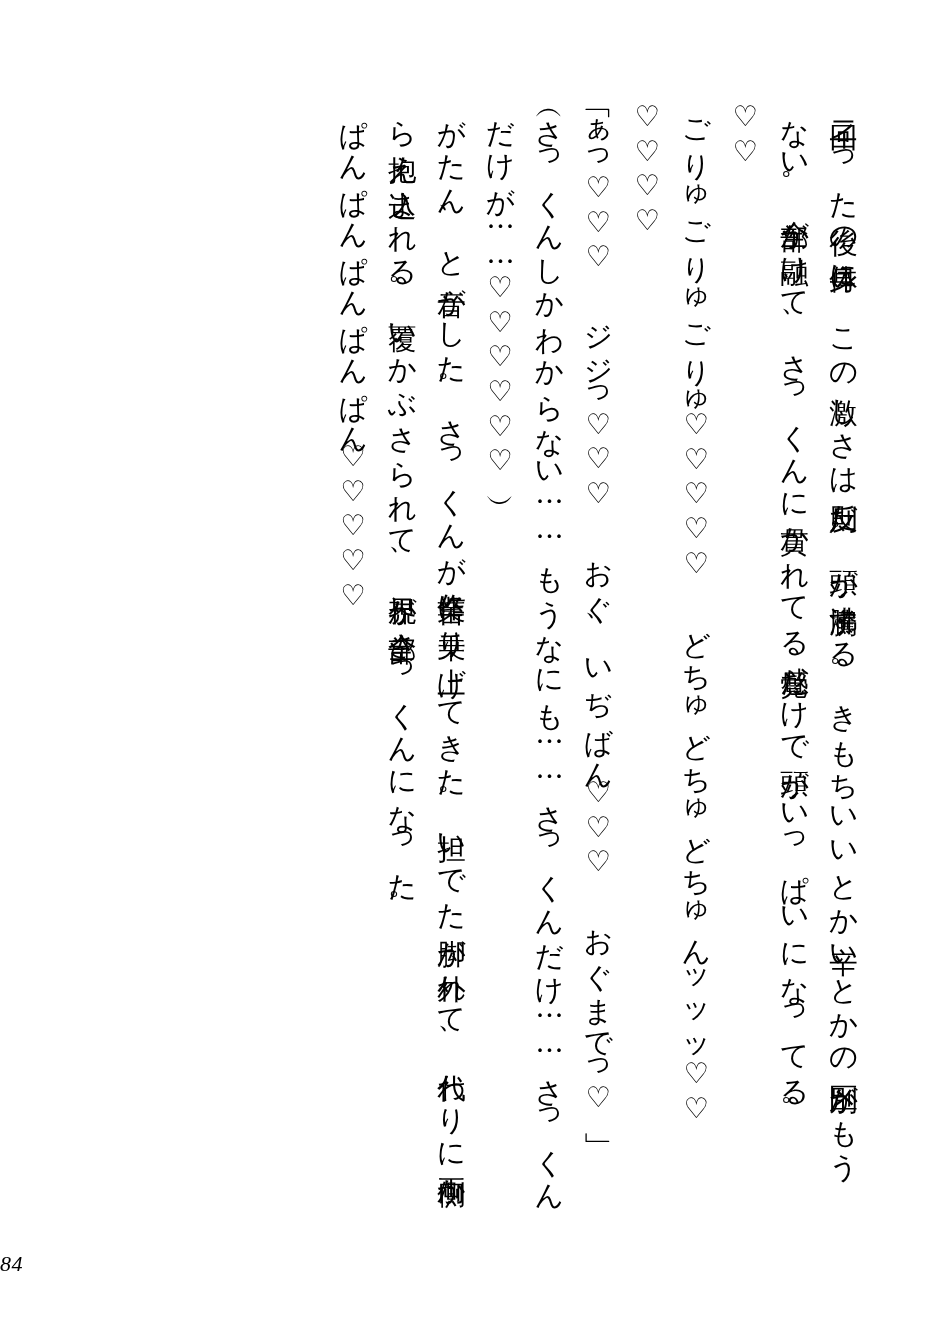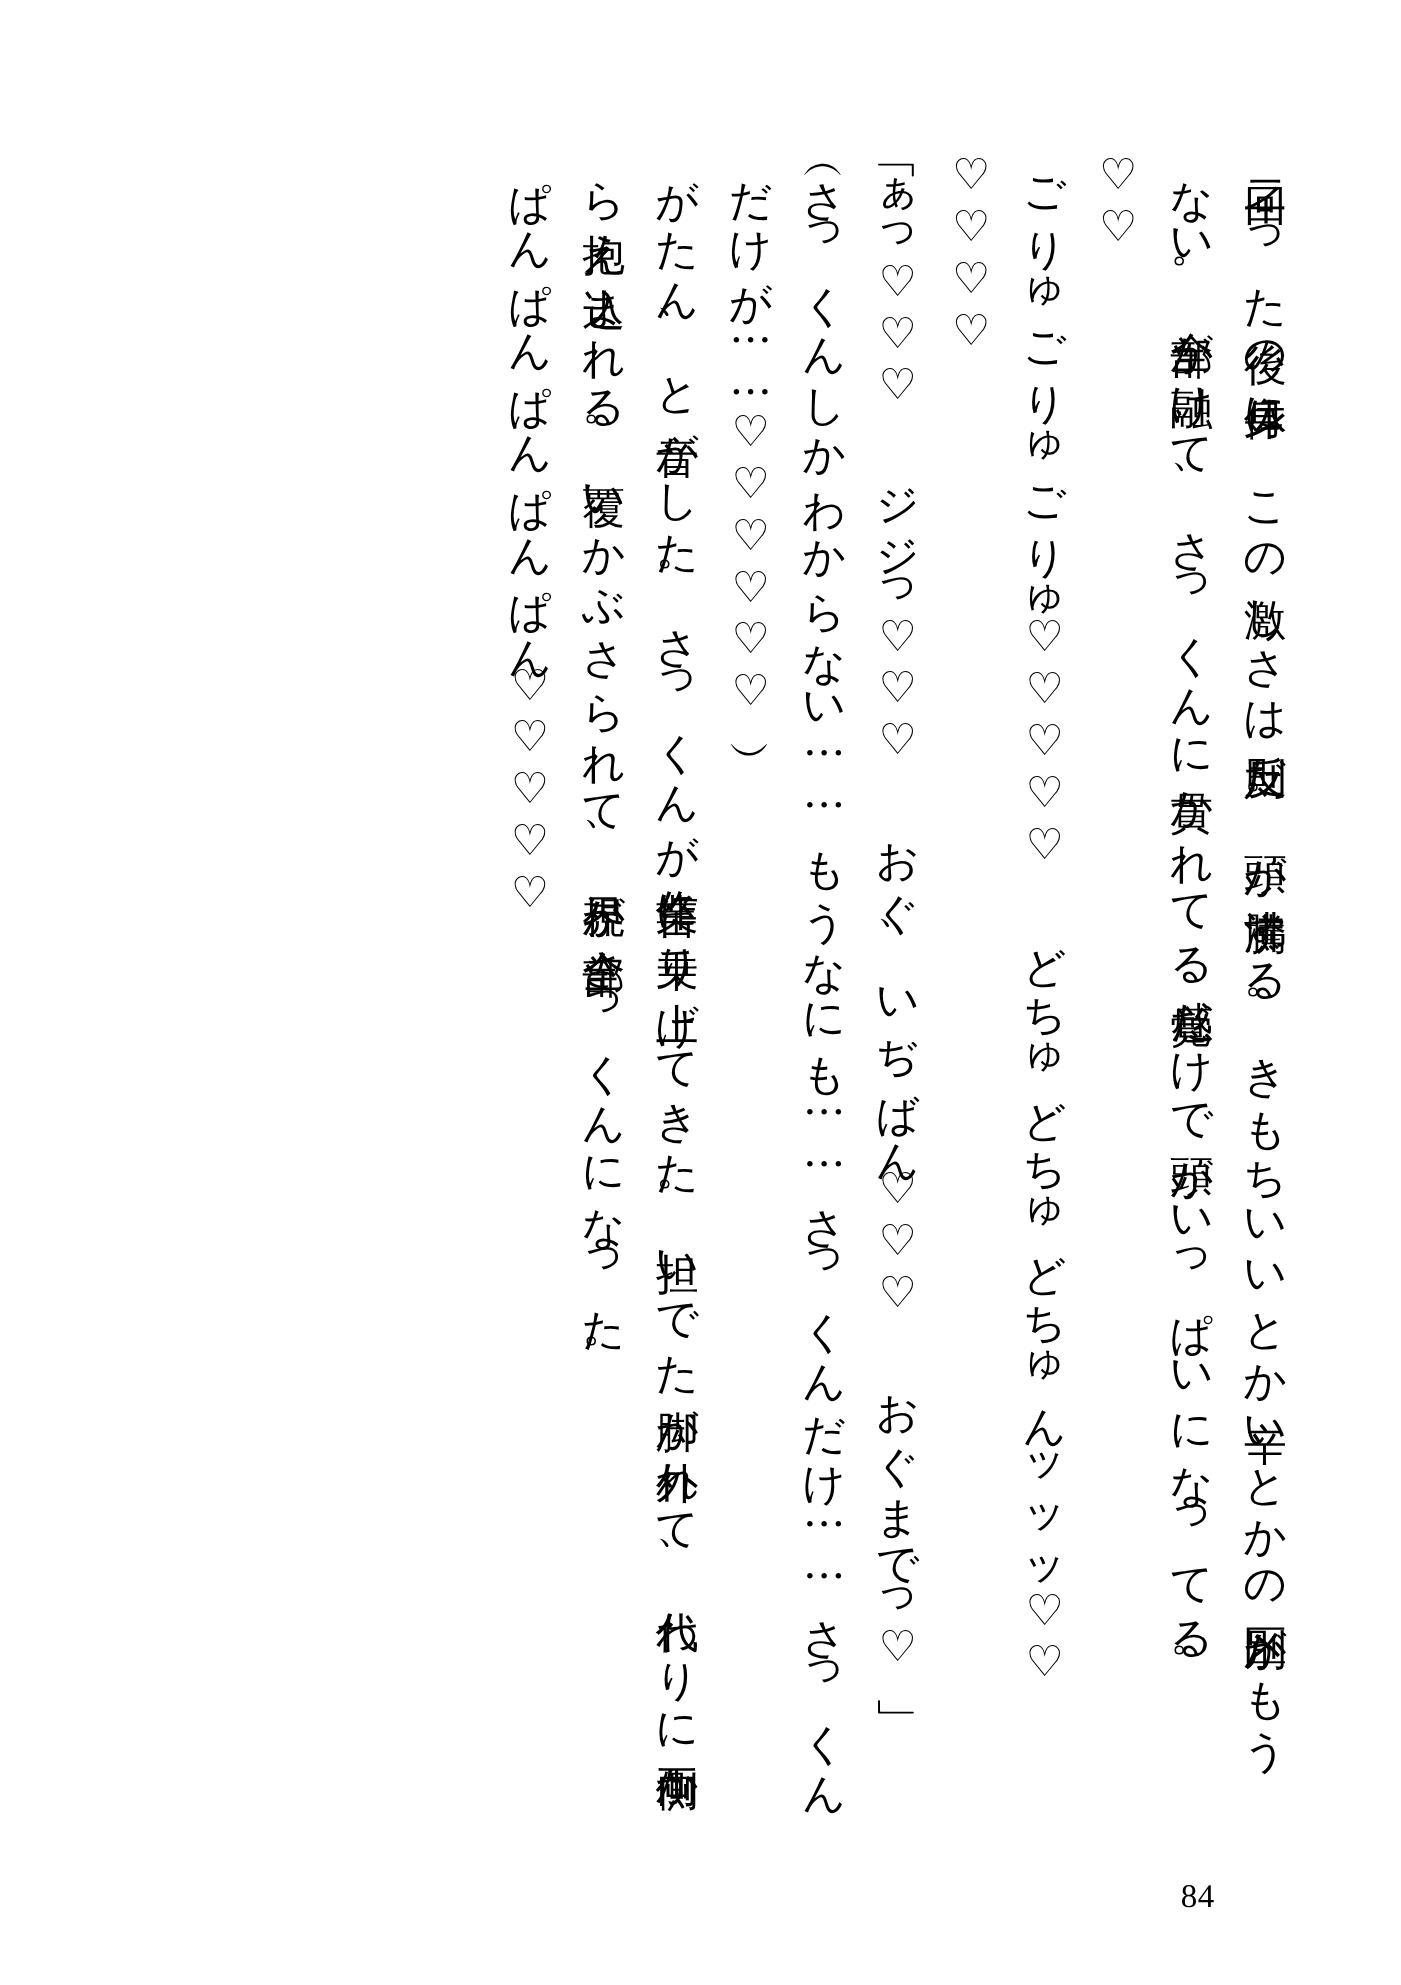--- a/index.html
+++ b/index.html
@@ -47,24 +47,25 @@
     margin: 0;
     padding: 0;
     text-indent: 0;
   }
 
   .page-number {
     position: absolute;
     bottom: 46px;
     left: 0;
     width: 810px;
-    text-align: right;
+    text-align: left;
     font-size: 22px;
     font-family: "Liberation Serif", "DejaVu Serif", serif;
     letter-spacing: 0.02em;
+    font-style: italic;
   }
 </style>
 </head>
 <body>
 
 <div class="page">
 
   <div class="vtext-area">
     <p class="vpara">二回イった後の身体に、この激しさは反則だ。頭が沸騰する。きもちいいとか辛いとかの区別がもうない。全部が融けて、さっくんに貫かれてる感覚だけで頭がいっぱいになってる。</p>
     <p class="vpara">♡♡</p>

